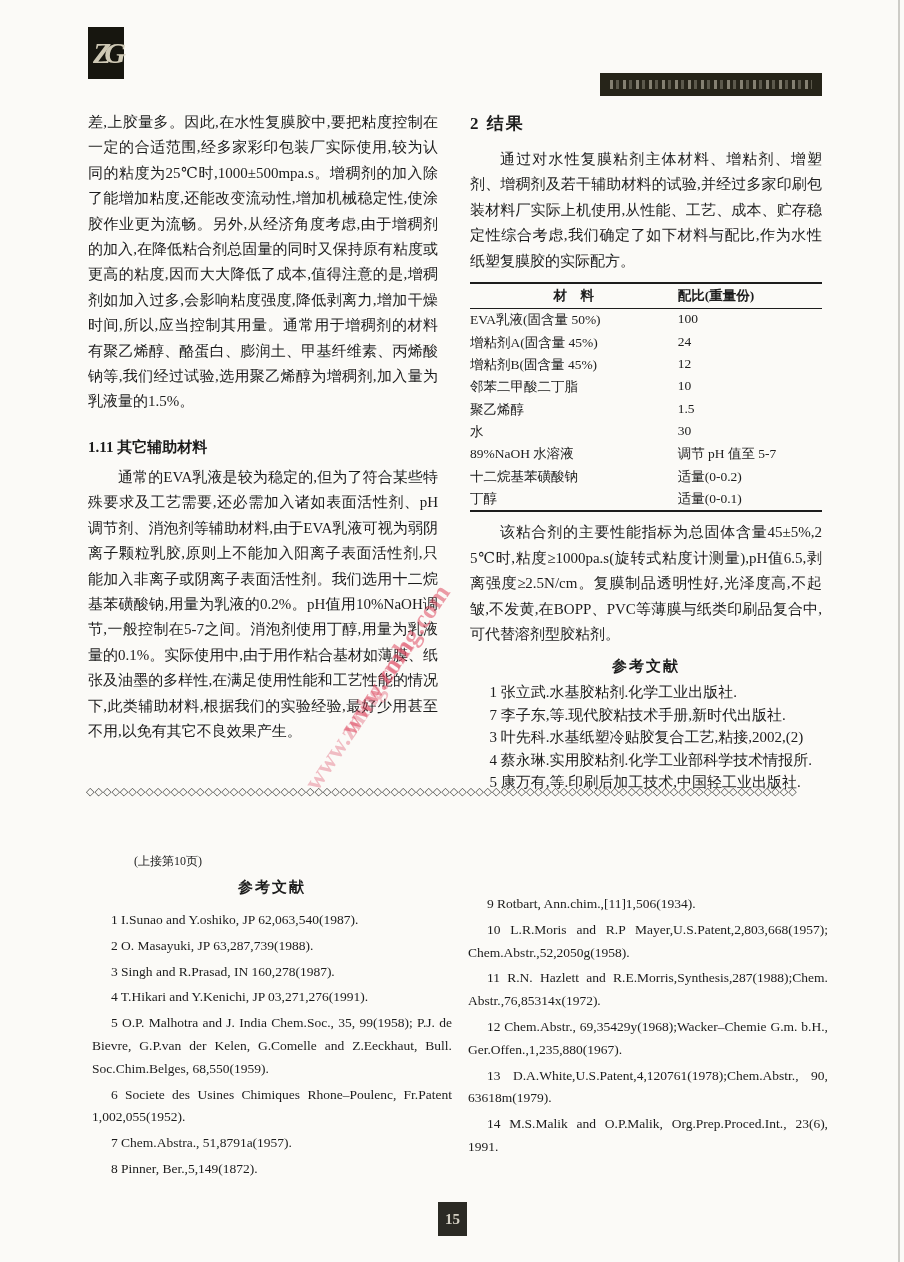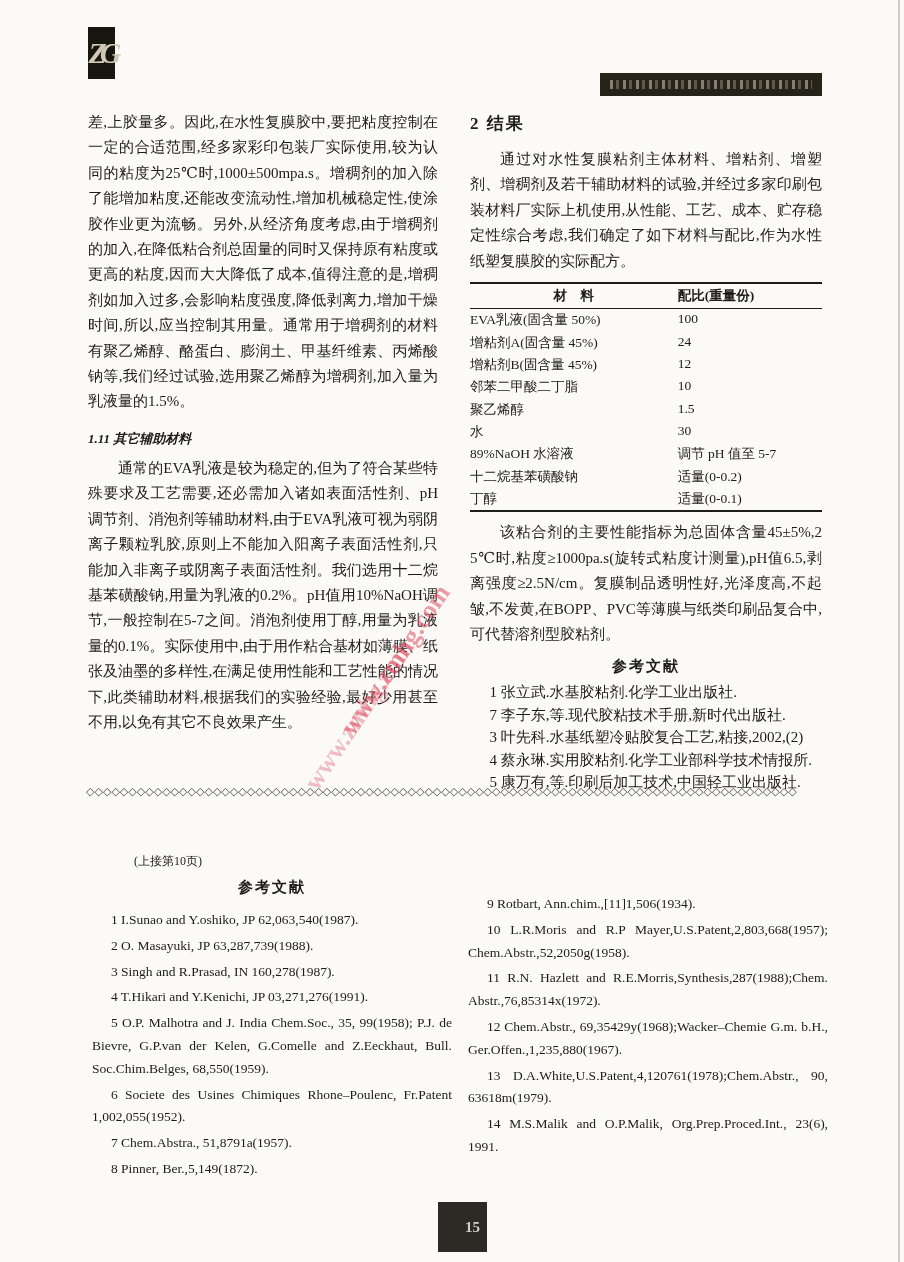--- a/index.html
+++ b/index.html
@@ -8,21 +8,21 @@
     background:#fbfaf7;
     font-family:"Liberation Serif","DejaVu Serif",serif;
     color:#1c1c1c;
   }
   .page::after { 
     content:""; position:absolute; right:4px; top:0; bottom:0; width:2px;
     background:rgba(120,118,110,.35);
   }
   
   .logo {
-    position:absolute; left:88px; top:27px; width:27px; height:52px;
+    position:absolute; left:88px; top:27px; width:36px; height:52px;
     background:#17160f; color:#cfc9b5;
     display:flex; align-items:center; justify-content:center;
     font-style:italic; font-weight:bold; font-size:30px;
     letter-spacing:-7px; box-sizing:border-box;
   }
   .masthead {
     position:absolute; left:600px; top:73px; width:222px; height:23px;
     background:#262419;
   }
   .masthead .texture {
@@ -34,21 +34,21 @@
   }
   
   .col { position:absolute; top:110px; }
   .left-col  { left:88px;  width:350px; }
   .right-col { left:470px; width:352px; }
   p.body-text {
     margin:0; font-size:15px; line-height:25.4px;
     text-align:justify; word-break:break-all;
   }
   p.indent { text-indent:2em; }
-  h3.subsection { margin:15px 0 8px; font-size:13px; font-weight:bold;font-style:italic; }
+  h3.subsection { margin:23px 0 8px; font-size:15px; font-weight:bold; }
   h2.results-heading { margin:2px 0 12px; font-size:17px; font-weight:bold; letter-spacing:2px; }
   
   table.formula-table {
     width:100%; border-collapse:collapse; margin:8px 0 8px;
     border-top:2px solid #1d1d1d; border-bottom:2px solid #1d1d1d;
     font-size:13.5px;
   }
   table.formula-table th {
     border-bottom:1px solid #1d1d1d; font-weight:bold;
     padding:3px 0; text-align:left;margin-top:24px;
@@ -77,24 +77,24 @@
   
   .watermark {
     position:absolute; color:rgba(222,72,96,.55); font-size:26px;
     font-family:"Liberation Serif","DejaVu Serif",serif; font-weight:bold;
     white-space:nowrap; pointer-events:none; z-index:5;
   }
   .wm1 { left:308px; top:645px; transform:rotate(-56deg); }
   .wm2 { left:272px; top:700px; transform:rotate(-56deg); color:rgba(222,72,96,.35); }
   
   .page-number-box {
-    position:absolute; left:438px; top:1202px; width:29px; height:50px;
+    position:absolute; left:438px; top:1202px; width:29px; height:34px;
     background:#2b2a24; color:#d3cfc2;
     display:flex; align-items:center; justify-content:center;
-    font-size:15px; font-weight:bold;padding-left:20px;
+    font-size:15px; font-weight:bold;
   }
 </style>
 </head>
 <body>
 
 <div class="page">
 
   <div class="logo">
     <span>ZG</span>
   </div>

